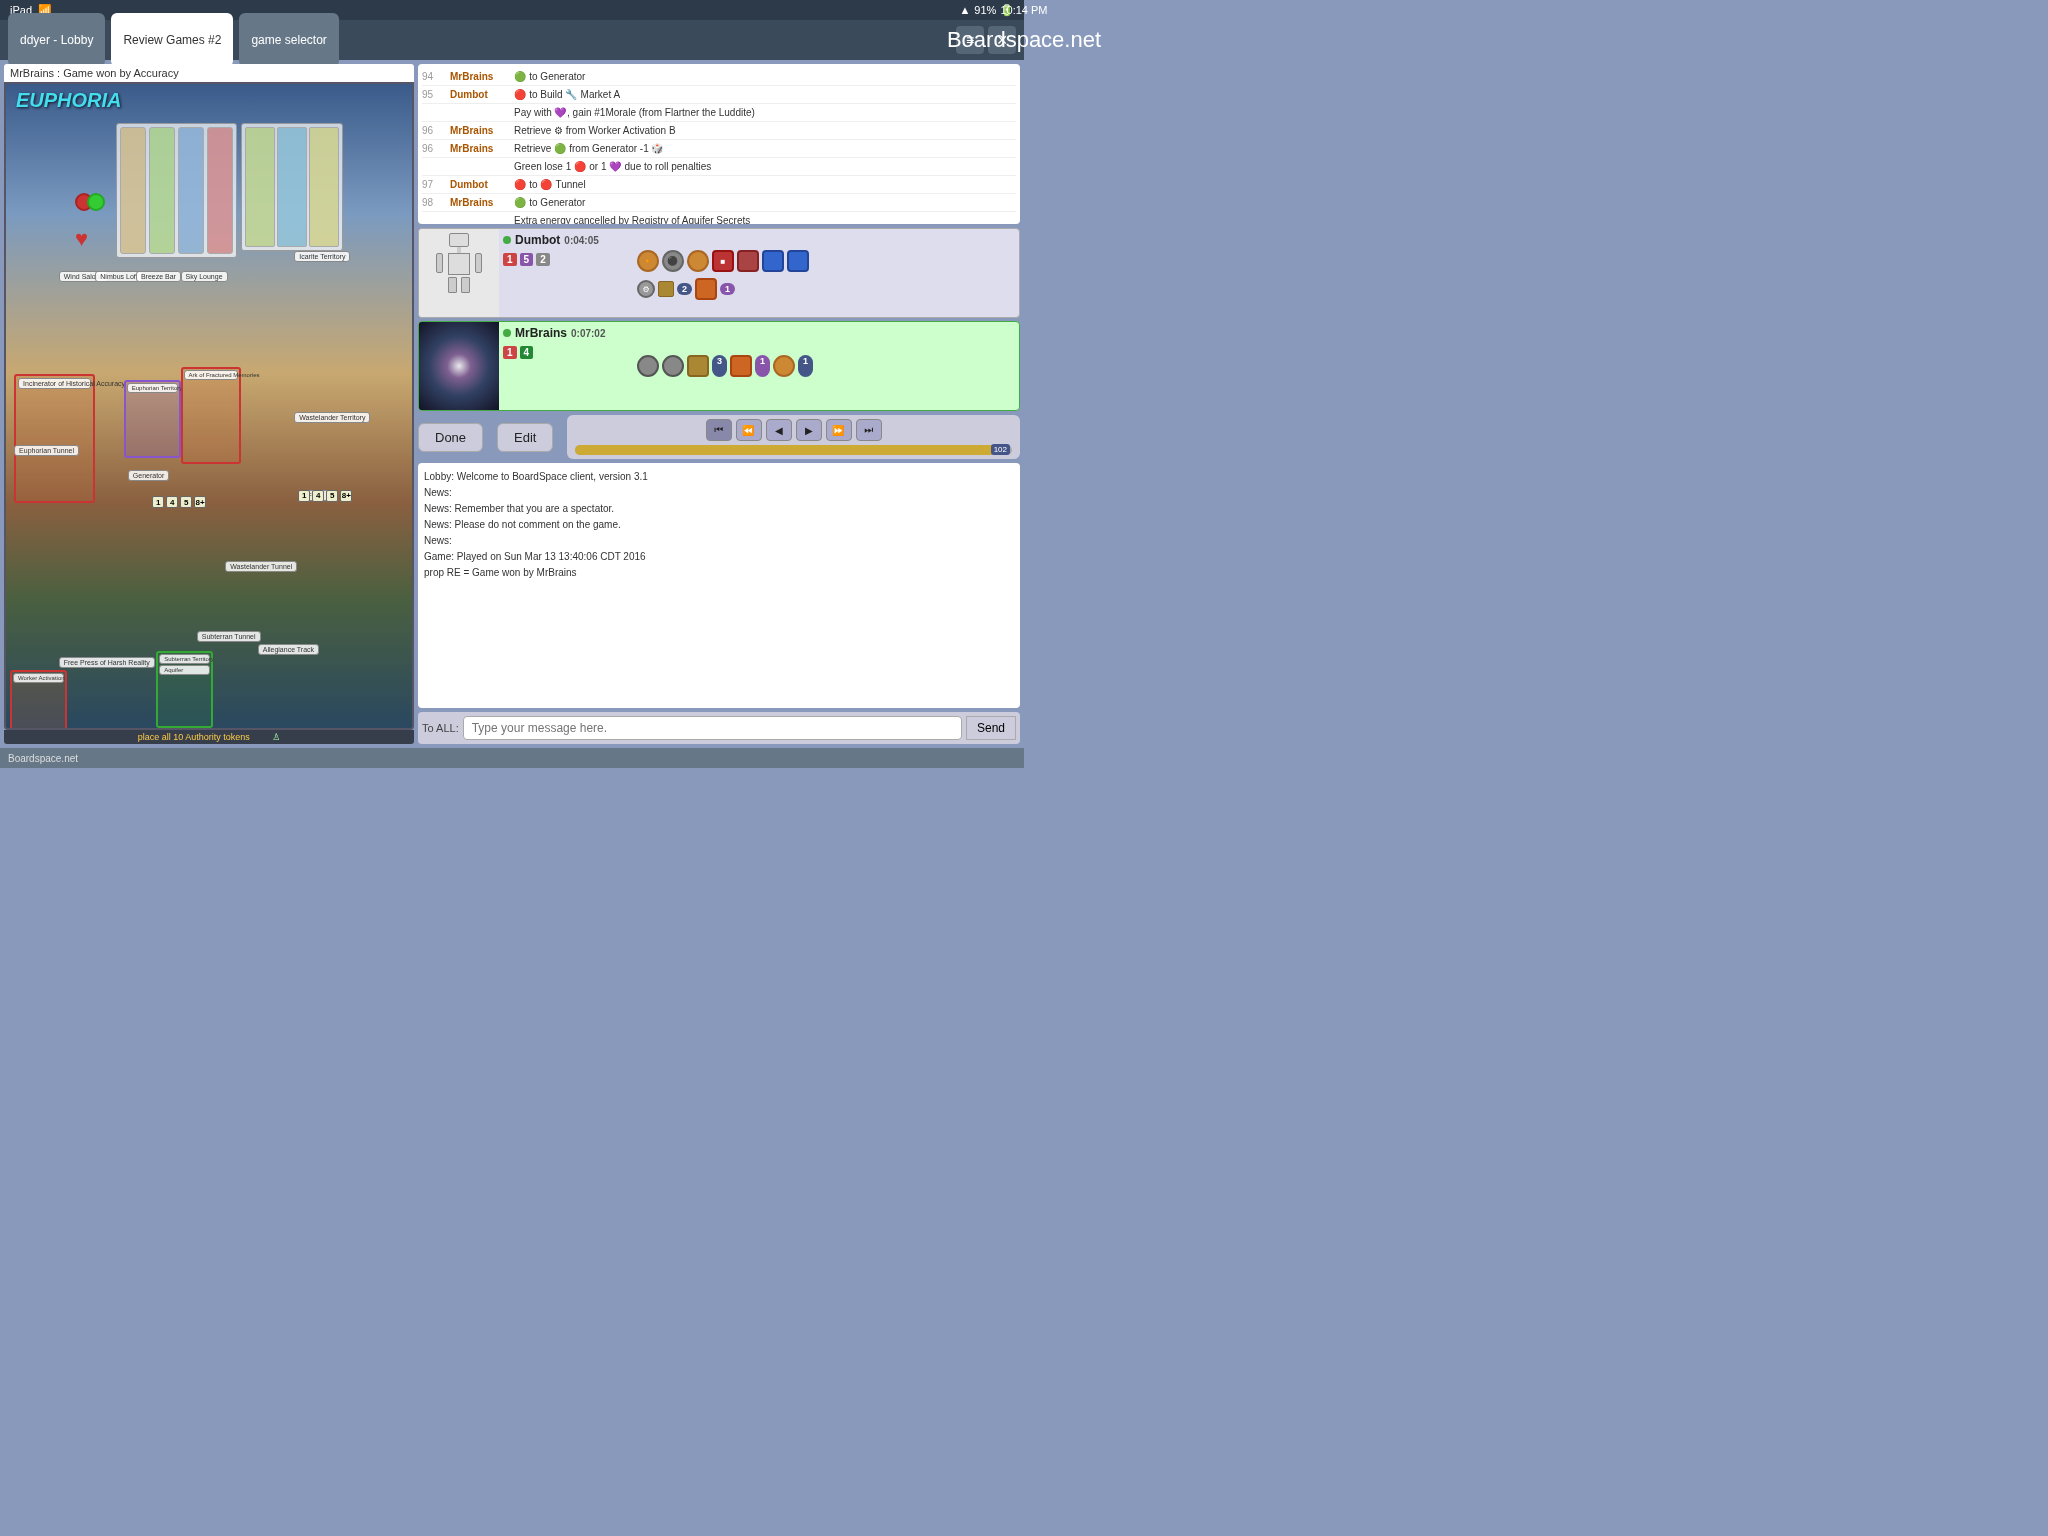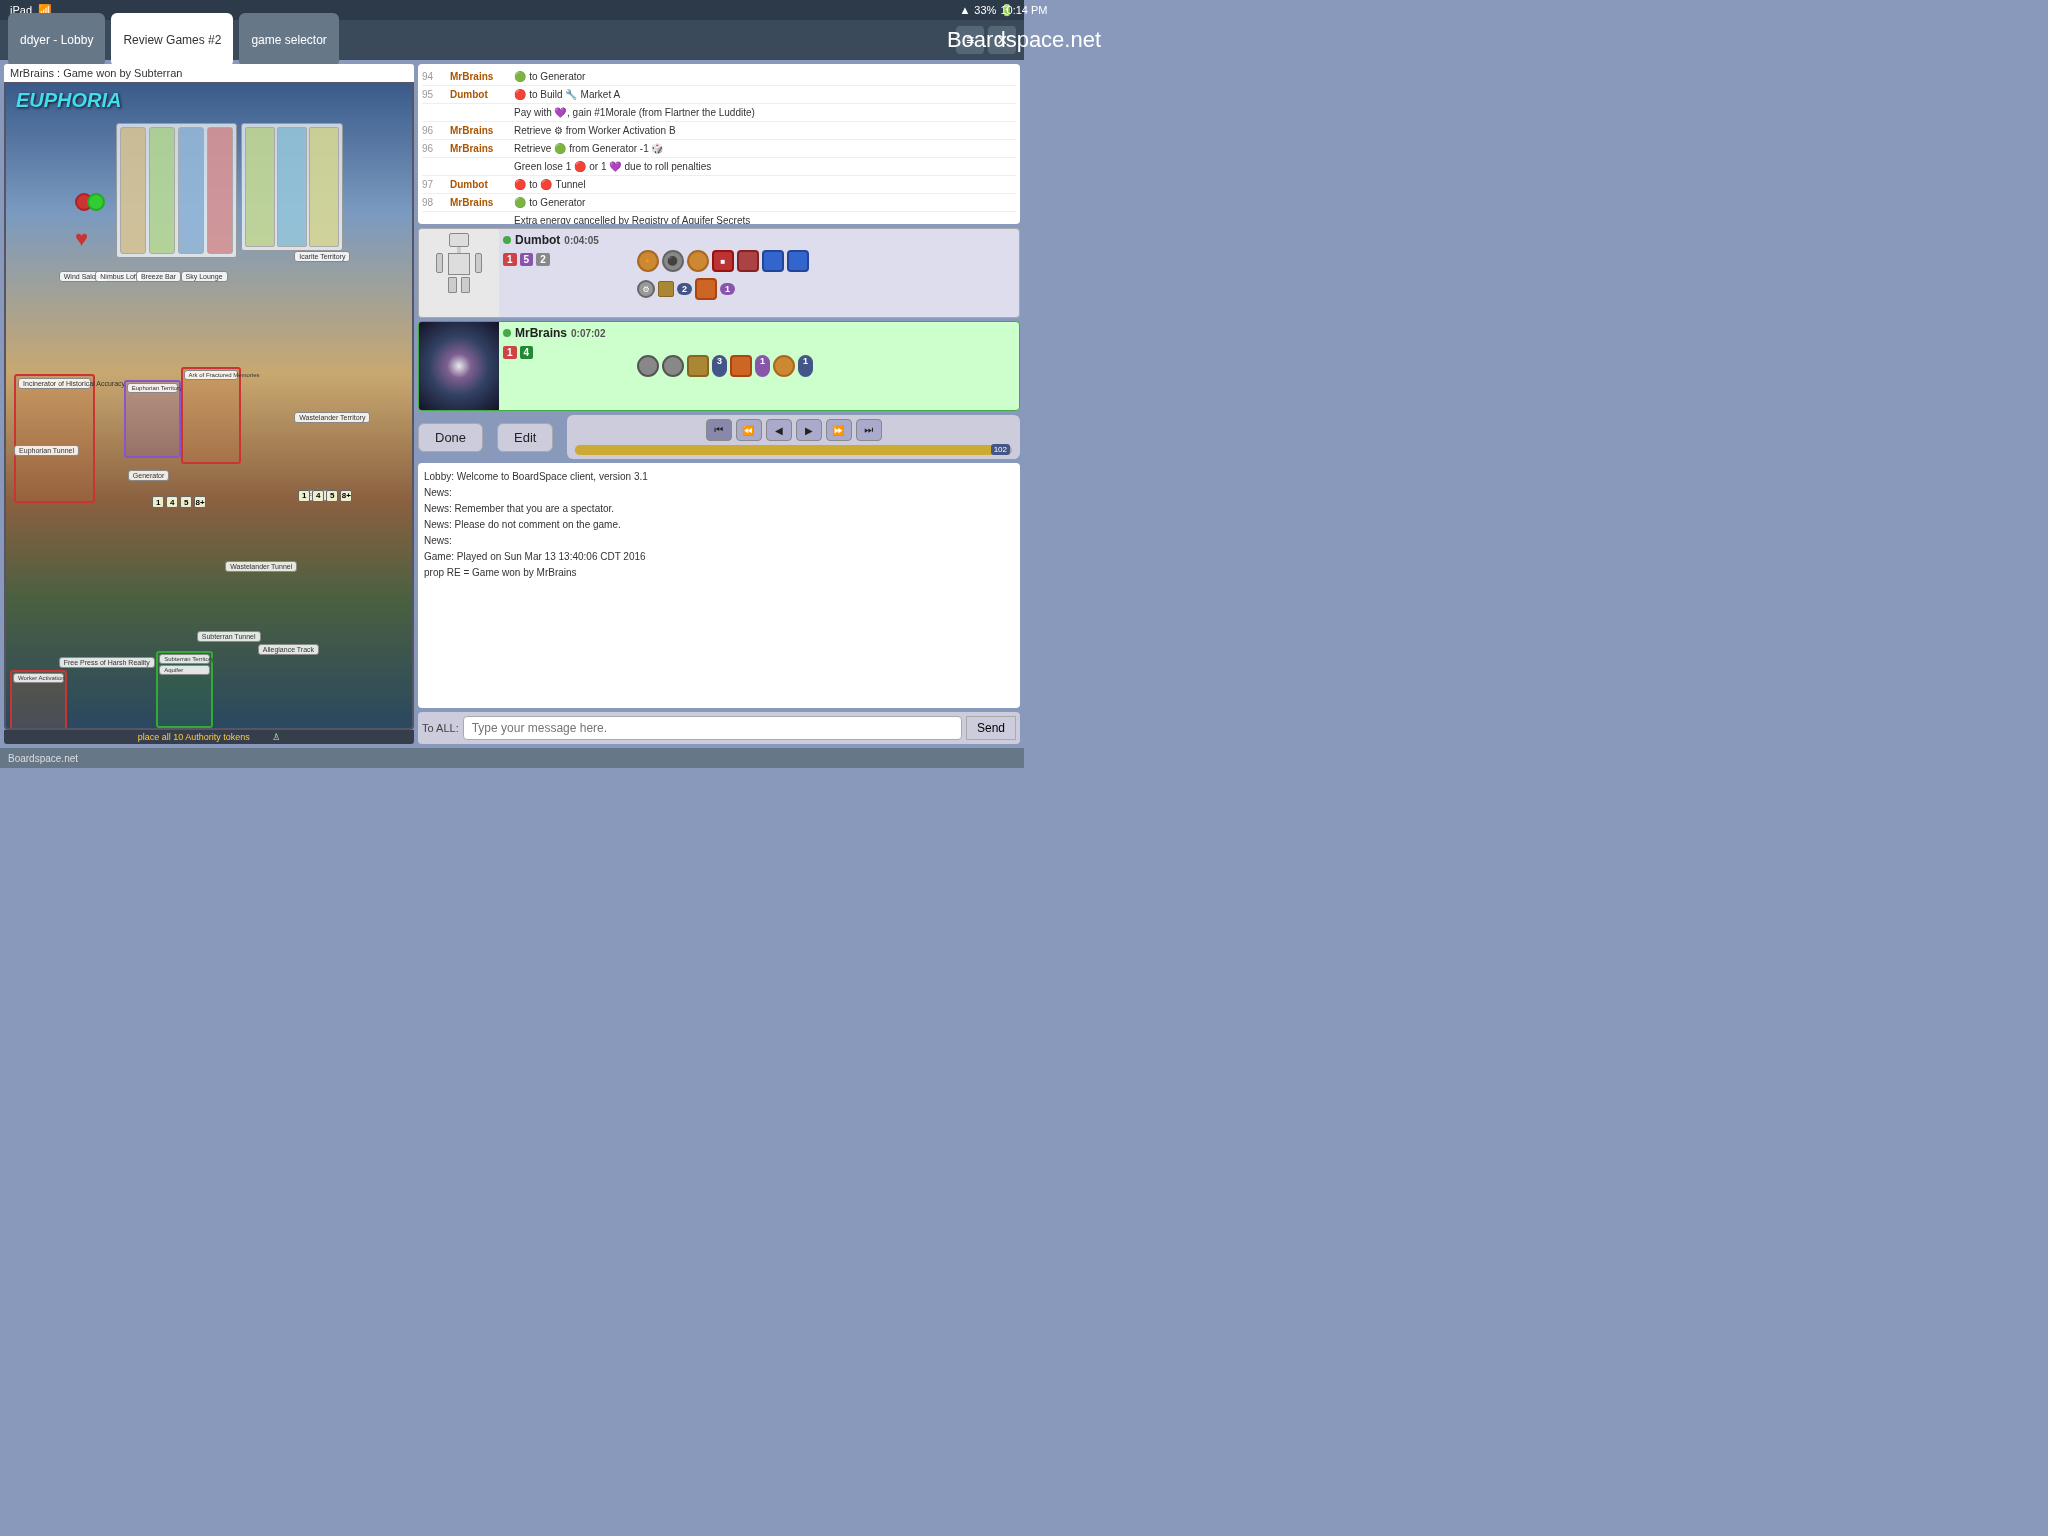--- a/index.html
+++ b/index.html
@@ -408,41 +408,41 @@
 <div id="status-bar">
   <div class="left">
     <span>iPad</span>
     <span>📶</span>
   </div>
   <div class="center">
     <span>10:14 PM</span>
   </div>
   <div class="right">
     <span>▲</span>
-    <span>33%</span>
+    <span>91%</span>
     <span>🔋</span>
   </div>
 </div>
 
 <div id="nav-bar">
   <button class="nav-btn">ddyer - Lobby</button>
   <button class="nav-btn active">Review Games #2</button>
   <button class="nav-btn">game selector</button>
   <span id="nav-title">Boardspace.net</span>
   <div class="nav-right">
     <button class="nav-icon-btn">≡</button>
     <button class="nav-icon-btn">✕</button>
   </div>
 </div>
 
 <div id="main-layout">
 
   <div id="game-area">
     <div id="game-title-bar">
-      <span>MrBrains : Game won by Subterran</span>
+      <span>MrBrains : Game won by Accuracy</span>
     </div>
     <div id="game-board">
 
       <div id="euphoria-title">EUPHORIA</div>
 
       <div class="board-label" style="left:13%;top:29%">Wind Saloon</div>
       <div class="board-label" style="left:22%;top:29%">Nimbus Loft</div>
       <div class="board-label" style="left:32%;top:29%">Breeze Bar</div>
       <div class="board-label" style="left:43%;top:29%">Sky Lounge</div>
       <div class="board-label" style="left:71%;top:26%">Icarite Territory</div>

